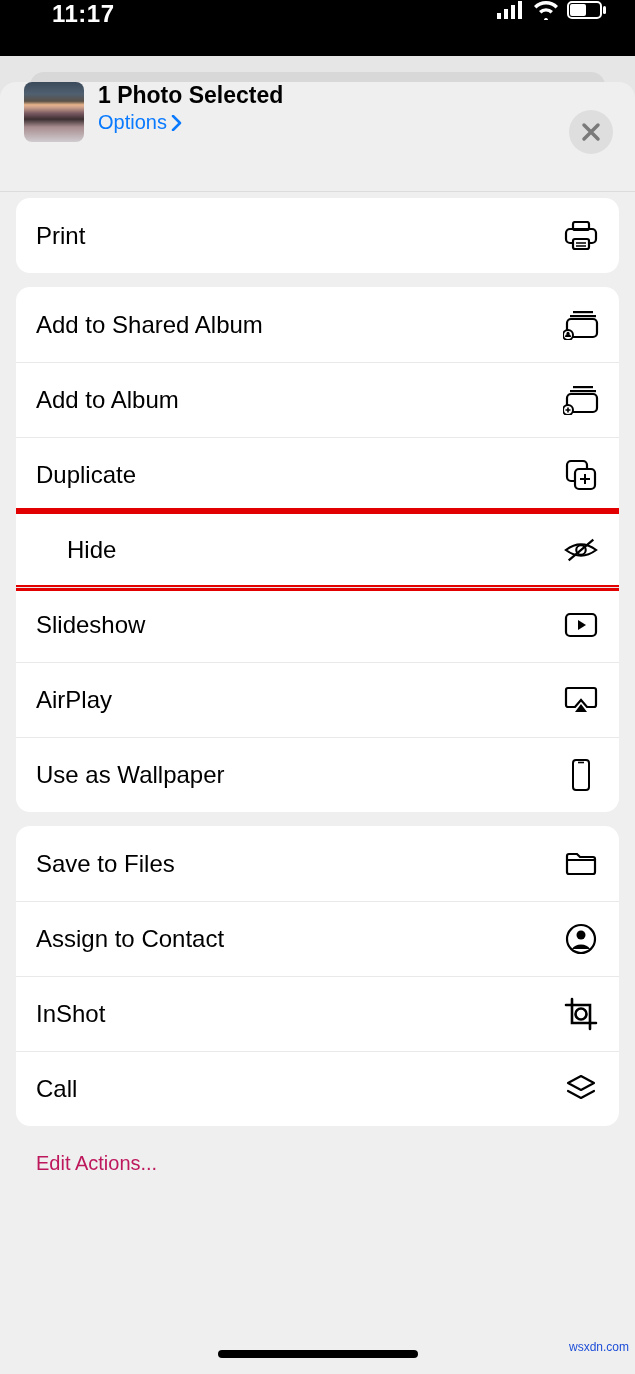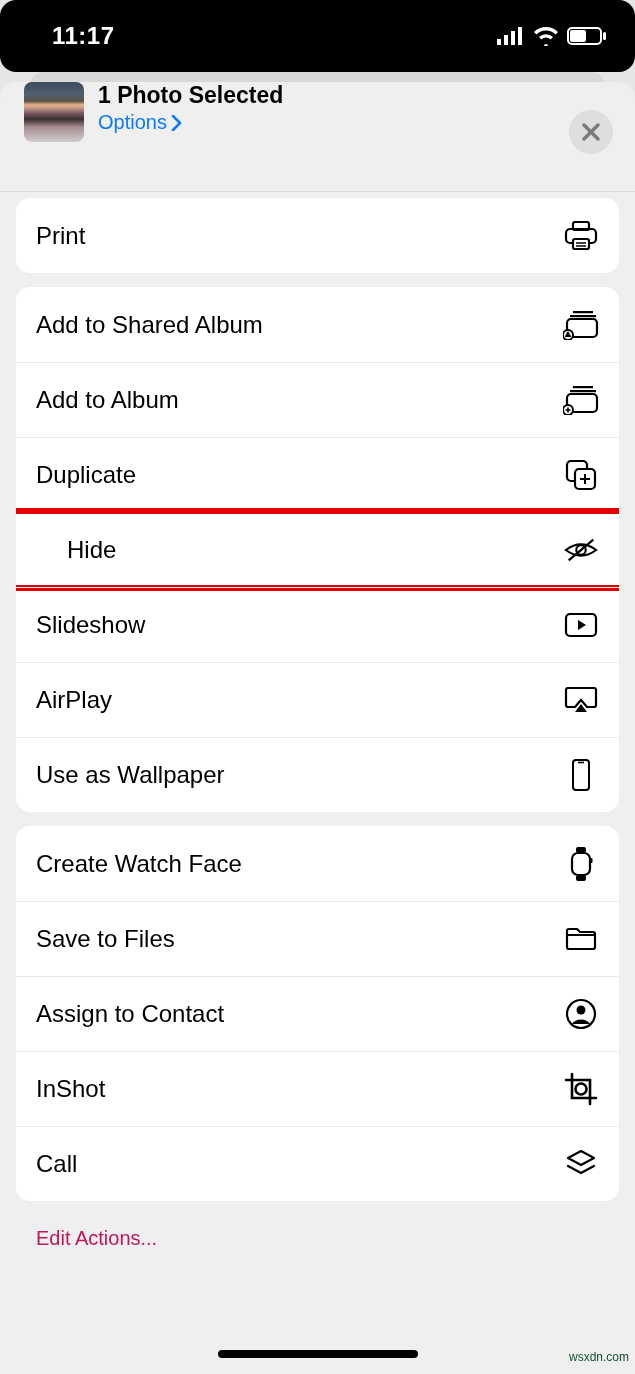--- a/index.html
+++ b/index.html
@@ -1,18 +1,18 @@
 <!DOCTYPE html>
 <html><head>
 <meta charset="utf-8">
 <style>
   * { box-sizing: border-box; margin: 0; padding: 0; }
   html, body { width: 635px; height: 1374px; font-family: -apple-system, "Helvetica Neue", Arial, sans-serif; background: #e6e6e6; }
   .phone { width: 635px; height: 1374px; position: relative; overflow: hidden; }
-  .status-bar { background: #000; color: #fff; height: 72px; display: flex; align-items: center; justify-content: space-between; padding: 0 28px; border-radius: 16px; }
+  .status-bar { background: #000; color: #fff; height: 56px; display: flex; align-items: flex-start; justify-content: space-between; padding: 0 28px; }
   .status-time { font-size: 24px; font-weight: 600; letter-spacing: 0.5px; margin-left: 24px; }
   .status-icons { display: flex; align-items: center; gap: 8px; }
   .status-icons svg { display: block; }
   .sheet-bg { position: absolute; top: 72px; left: 0; right: 0; bottom: 0; background: #e6e6e6; }
   .sheet-tab { position:absolute; top:72px; left:30px; right:30px; height:20px; background:#d8d8d8; border-radius:14px 14px 0 0; }
   .sheet { position: absolute; top: 82px; left: 0; right: 0; bottom: 0; background: #efefef; border-radius: 16px 16px 0 0; overflow: hidden; }
   .sheet-header { height: 110px; display: flex; align-items: flex-start; padding: 0 24px; position: relative; border-bottom: 1px solid #dcdcdc; }
   .thumb { width: 60px; height: 60px; border-radius: 8px; background: linear-gradient(to bottom, #3b4a5a 0%, #506070 20%, #5a5148 32%, #e7b38a 38%, #cfa28c 42%, #7a5a62 52%, #3b2f32 62%, #a88d8f 75%, #d0ccd0 100%); flex-shrink: 0; }
   .header-text { margin-left: 14px; display: flex; flex-direction: column; }
   .header-title { font-size: 23px; font-weight: 700; color: #000; }
@@ -22,21 +22,21 @@
   .group { background: #fff; border-radius: 14px; margin-bottom: 14px; overflow: hidden; }
   .row { min-height: 75px; display: flex; align-items: center; justify-content: space-between; padding: 0 20px 0 20px; position: relative; }
   .row + .row { border-top: 1px solid #e9e9e9; }
   .row-label { font-size: 24px; color: #000; font-weight: 400; }
   .row-icon { width: 36px; display: flex; justify-content: center; align-items: center; }
   .row-icon svg { display: block; }
   .highlight-wrap { position: relative; padding-left: 31px; }
   .highlight-box { position: absolute; top: -4px; bottom: -4px; left: -6px; right: -6px; border: 6px solid #e30000; pointer-events: none; }
   .edit-actions { color: #be185d; font-size: 20px; padding: 12px 20px 40px 20px; display: block; }
   .home-indicator { position: absolute; bottom: 16px; left: 50%; transform: translateX(-50%); width: 200px; height: 8px; background: #000; border-radius: 6px; }
-  .watermark{ position:absolute; bottom:10px; right:6px; font-size:12px; color:#14532d;}
+  .watermark{ position:absolute; bottom:20px; right:6px; font-size:12px; color:#1d4ed8;}
 </style>
 </head>
 <body>
 
 <div class="phone">
 
   <div class="status-bar">
     <div class="status-time">11:17</div>
     <div class="status-icons">
       <svg width="28" height="18" viewBox="0 0 28 18">
@@ -171,31 +171,20 @@
             <svg width="20" height="34" viewBox="0 0 20 34">
                 <rect x="2" y="2" width="16" height="30" rx="3" fill="none" stroke="#000" stroke-width="2"></rect>
                 <line x1="7" y1="4.5" x2="13" y2="4.5" stroke="#000" stroke-width="1.6"></line>
               </svg>
           </span>
         </div>
       </div>
 
       <div class="group">
         <div class="row">
-          <span class="row-label">Create Watch Face</span>
-          <span class="row-icon">
-            <svg width="24" height="36" viewBox="0 0 24 36">
-                <rect x="3" y="7" width="18" height="22" rx="6" fill="none" stroke="#000" stroke-width="2.2"></rect>
-                <rect x="7" y="1" width="10" height="6" rx="2" fill="#000"></rect>
-                <rect x="7" y="29" width="10" height="6" rx="2" fill="#000"></rect>
-                <rect x="21" y="12" width="2.5" height="5" rx="1" fill="#000"></rect>
-              </svg>
-          </span>
-        </div>
-        <div class="row">
           <span class="row-label">Save to Files</span>
           <span class="row-icon">
             <svg width="34" height="26" viewBox="0 0 34 26">
                 <path d="M3 5 a2 2 0 0 1 2 -2 h8 l3 3 h13 a2 2 0 0 1 2 2 v13 a2 2 0 0 1 -2 2 h-24 a2 2 0 0 1 -2 -2 z" fill="none" stroke="#000" stroke-width="2.2"></path>
                 <line x1="3" y1="9" x2="31" y2="9" stroke="#000" stroke-width="2"></line>
               </svg>
           </span>
         </div>
         <div class="row">
           <span class="row-label">Assign to Contact</span>

